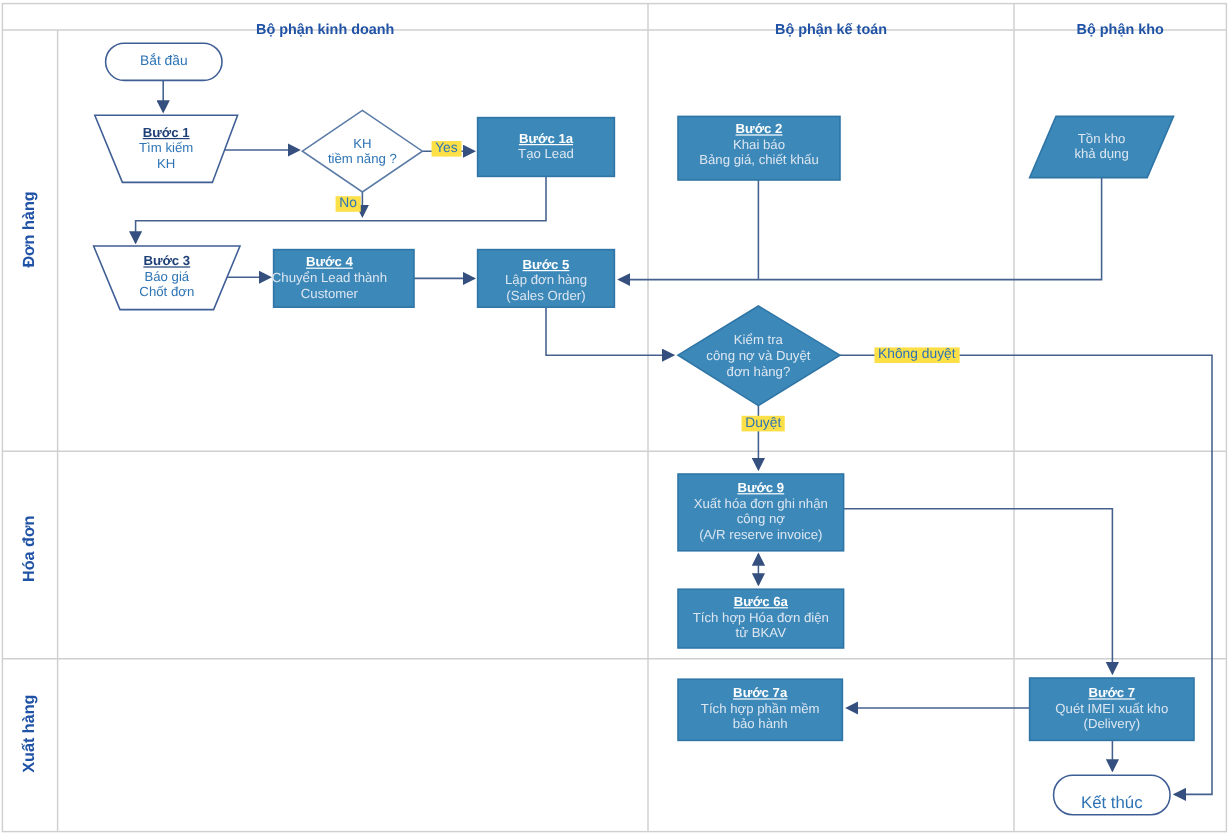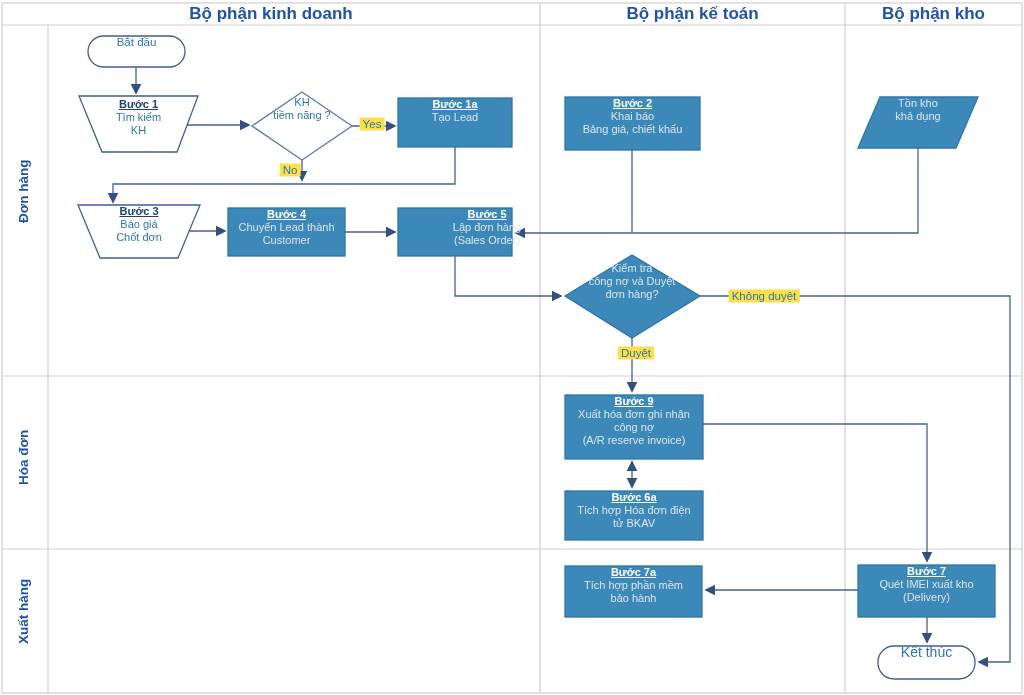--- a/index.html
+++ b/index.html
@@ -2,31 +2,31 @@
 <html><head>
 <meta charset="utf-8">
 <style>
   html,body{margin:0;padding:0;background:#fff;}
   .stage{
     position:relative;width:1024px;height:695px;background:#fff;overflow:hidden;
     font-family:"Liberation Sans","DejaVu Sans",sans-serif;
   }
   .stage svg{position:absolute;left:0;top:0;}
   .hdr{
-    position:absolute;text-align:center;font-size:17px;font-weight:bold;
-    color:#2053A6;line-height:21px;height:21px;top:3px;
+    position:absolute;text-align:center;font-size:12px;font-weight:bold;
+    color:#2053A6;line-height:21px;height:21px;top:14px;
   }
   .rlabel{
     position:absolute;left:1px;width:46px;height:20px;text-align:center;
     font-size:13.5px;font-weight:600;color:#2053A6;white-space:nowrap;
     transform:rotate(-90deg);line-height:20px;
   }
   .ntext{
     position:absolute;display:flex;flex-direction:column;align-items:center;
-    justify-content:flex-start;text-align:center;font-size:11px;line-height:13px;
+    justify-content:center;text-align:center;font-size:11px;line-height:13px;
   }
   .ntext .ttl{font-weight:bold;text-decoration:underline;}
   .ntext .body{white-space:pre-line;}
   .dark-ttl{color:#1F4077;}
   .blue-txt{color:#2E74B5;}
   .lite-txt{color:#DCE6F1;}
   .white-ttl{color:#FFFFFF;}
   .elabel{
     position:absolute;transform:translate(-50%,-50%);background:#fde047;
     padding:0 3px;font-size:11.5px;color:#2E74B5;white-space:nowrap;line-height:13px;
@@ -130,27 +130,27 @@
     <span class="body lite-txt">Tồn kho
 khả dụng</span>
   </div>
 
   <div class="ntext" style="left:78px;top:205px;width:122px;height:53px;">
     <span class="ttl dark-ttl">Bước 3</span>
     <span class="body blue-txt">Báo giá
 Chốt đơn</span>
   </div>
 
-  <div class="ntext" style="left:228px;top:208px;width:117px;height:48px;">
+  <div class="ntext" style="left:216px;top:208px;width:117px;height:48px;">
     <span class="ttl white-ttl">Bước 4</span>
     <span class="body lite-txt">Chuyển Lead thành
 Customer</span>
   </div>
 
-  <div class="ntext" style="left:398px;top:208px;width:114px;height:52px;padding-left:32px;">
+  <div class="ntext" style="left:398px;top:208px;width:114px;height:52px;">
     <span class="ttl white-ttl">Bước 5</span>
     <span class="body lite-txt">Lập đơn hàng
 (Sales Order)</span>
   </div>
 
   <div class="ntext" style="left:570px;top:262px;width:124px;height:70px;">
     <span class="body lite-txt">Kiểm tra
 công nợ và Duyệt
 đơn hàng?</span>
   </div>

